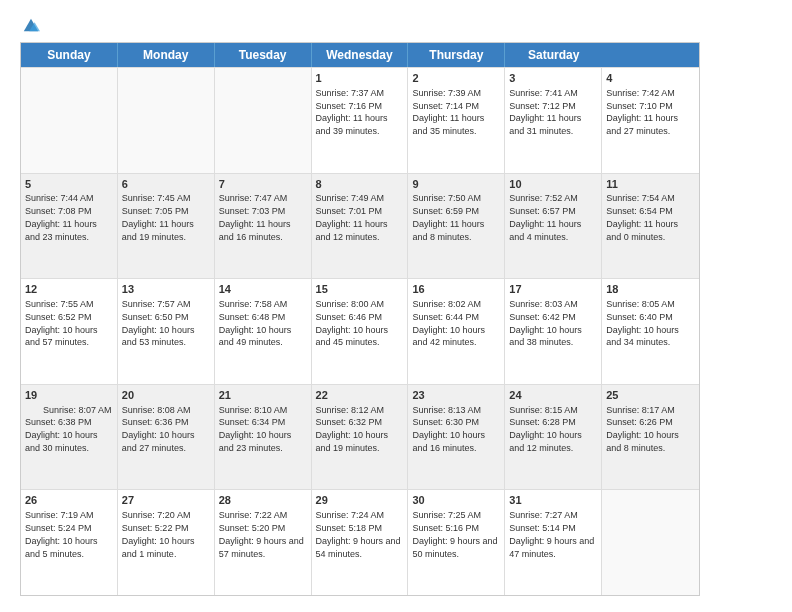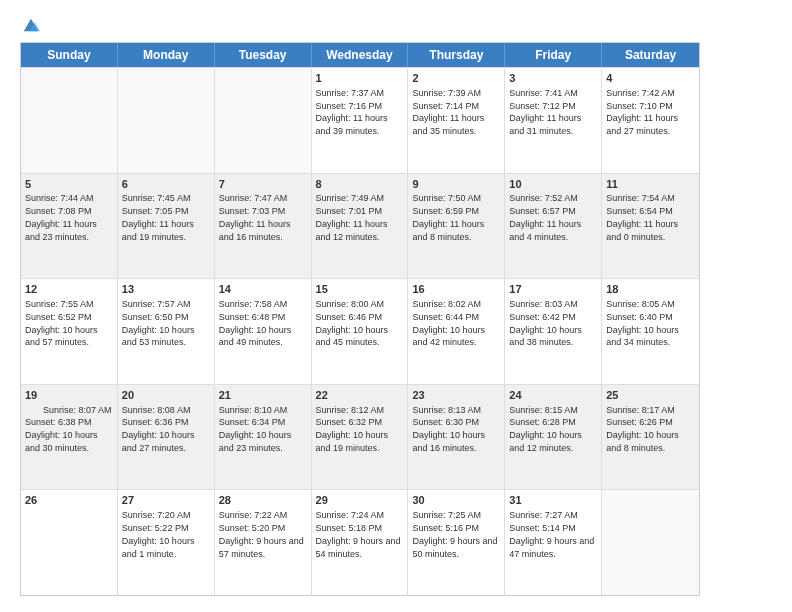--- a/index.html
+++ b/index.html
@@ -125,21 +125,20 @@
     </div>
   </div>
 
   <div class="calendar">
     <div class="cal-header">
     <div class="cal-header-cell">Sunday</div>
         <div class="cal-header-cell">Monday</div>
         <div class="cal-header-cell">Tuesday</div>
         <div class="cal-header-cell">Wednesday</div>
         <div class="cal-header-cell">Thursday</div>
-        <div class="cal-header-cell">Friday</div>
         <div class="cal-header-cell">Saturday</div>
       </div>
     <div class="cal-body">
     <div class="cal-row">
           <div class="cal-cell empty"></div>
           <div class="cal-cell empty"></div>
           <div class="cal-cell empty"></div>
           <div class="cal-cell"><span class="day-num">1</span><span class="cell-text" style="white-space: pre-line;">Sunrise: 7:37 AM
 Sunset: 7:16 PM
 Daylight: 11 hours and 39 minutes.</span></div>
@@ -216,21 +215,23 @@
 Sunset: 6:30 PM
 Daylight: 10 hours and 16 minutes.</span></div>
           <div class="cal-cell shaded"><span class="day-num">24</span><span class="cell-text" style="white-space: pre-line;">Sunrise: 8:15 AM
 Sunset: 6:28 PM
 Daylight: 10 hours and 12 minutes.</span></div>
           <div class="cal-cell shaded"><span class="day-num">25</span><span class="cell-text" style="white-space: pre-line;">Sunrise: 8:17 AM
 Sunset: 6:26 PM
 Daylight: 10 hours and 8 minutes.</span></div>
         </div>
         <div class="cal-row">
-          <div class="cal-cell"><span class="day-num">26</span></div>
+          <div class="cal-cell"><span class="day-num">26</span><span class="cell-text" style="white-space: pre-line;">Sunrise: 7:19 AM
+Sunset: 5:24 PM
+Daylight: 10 hours and 5 minutes.</span></div>
           <div class="cal-cell"><span class="day-num">27</span><span class="cell-text" style="white-space: pre-line; margin-top: 23px;">Sunrise: 7:20 AM
 Sunset: 5:22 PM
 Daylight: 10 hours and 1 minute.</span></div>
           <div class="cal-cell"><span class="day-num">28</span><span class="cell-text" style="white-space: pre-line;">Sunrise: 7:22 AM
 Sunset: 5:20 PM
 Daylight: 9 hours and 57 minutes.</span></div>
           <div class="cal-cell"><span class="day-num">29</span><span class="cell-text" style="white-space: pre-line;">Sunrise: 7:24 AM
 Sunset: 5:18 PM
 Daylight: 9 hours and 54 minutes.</span></div>
           <div class="cal-cell"><span class="day-num">30</span><span class="cell-text" style="white-space: pre-line;">Sunrise: 7:25 AM

